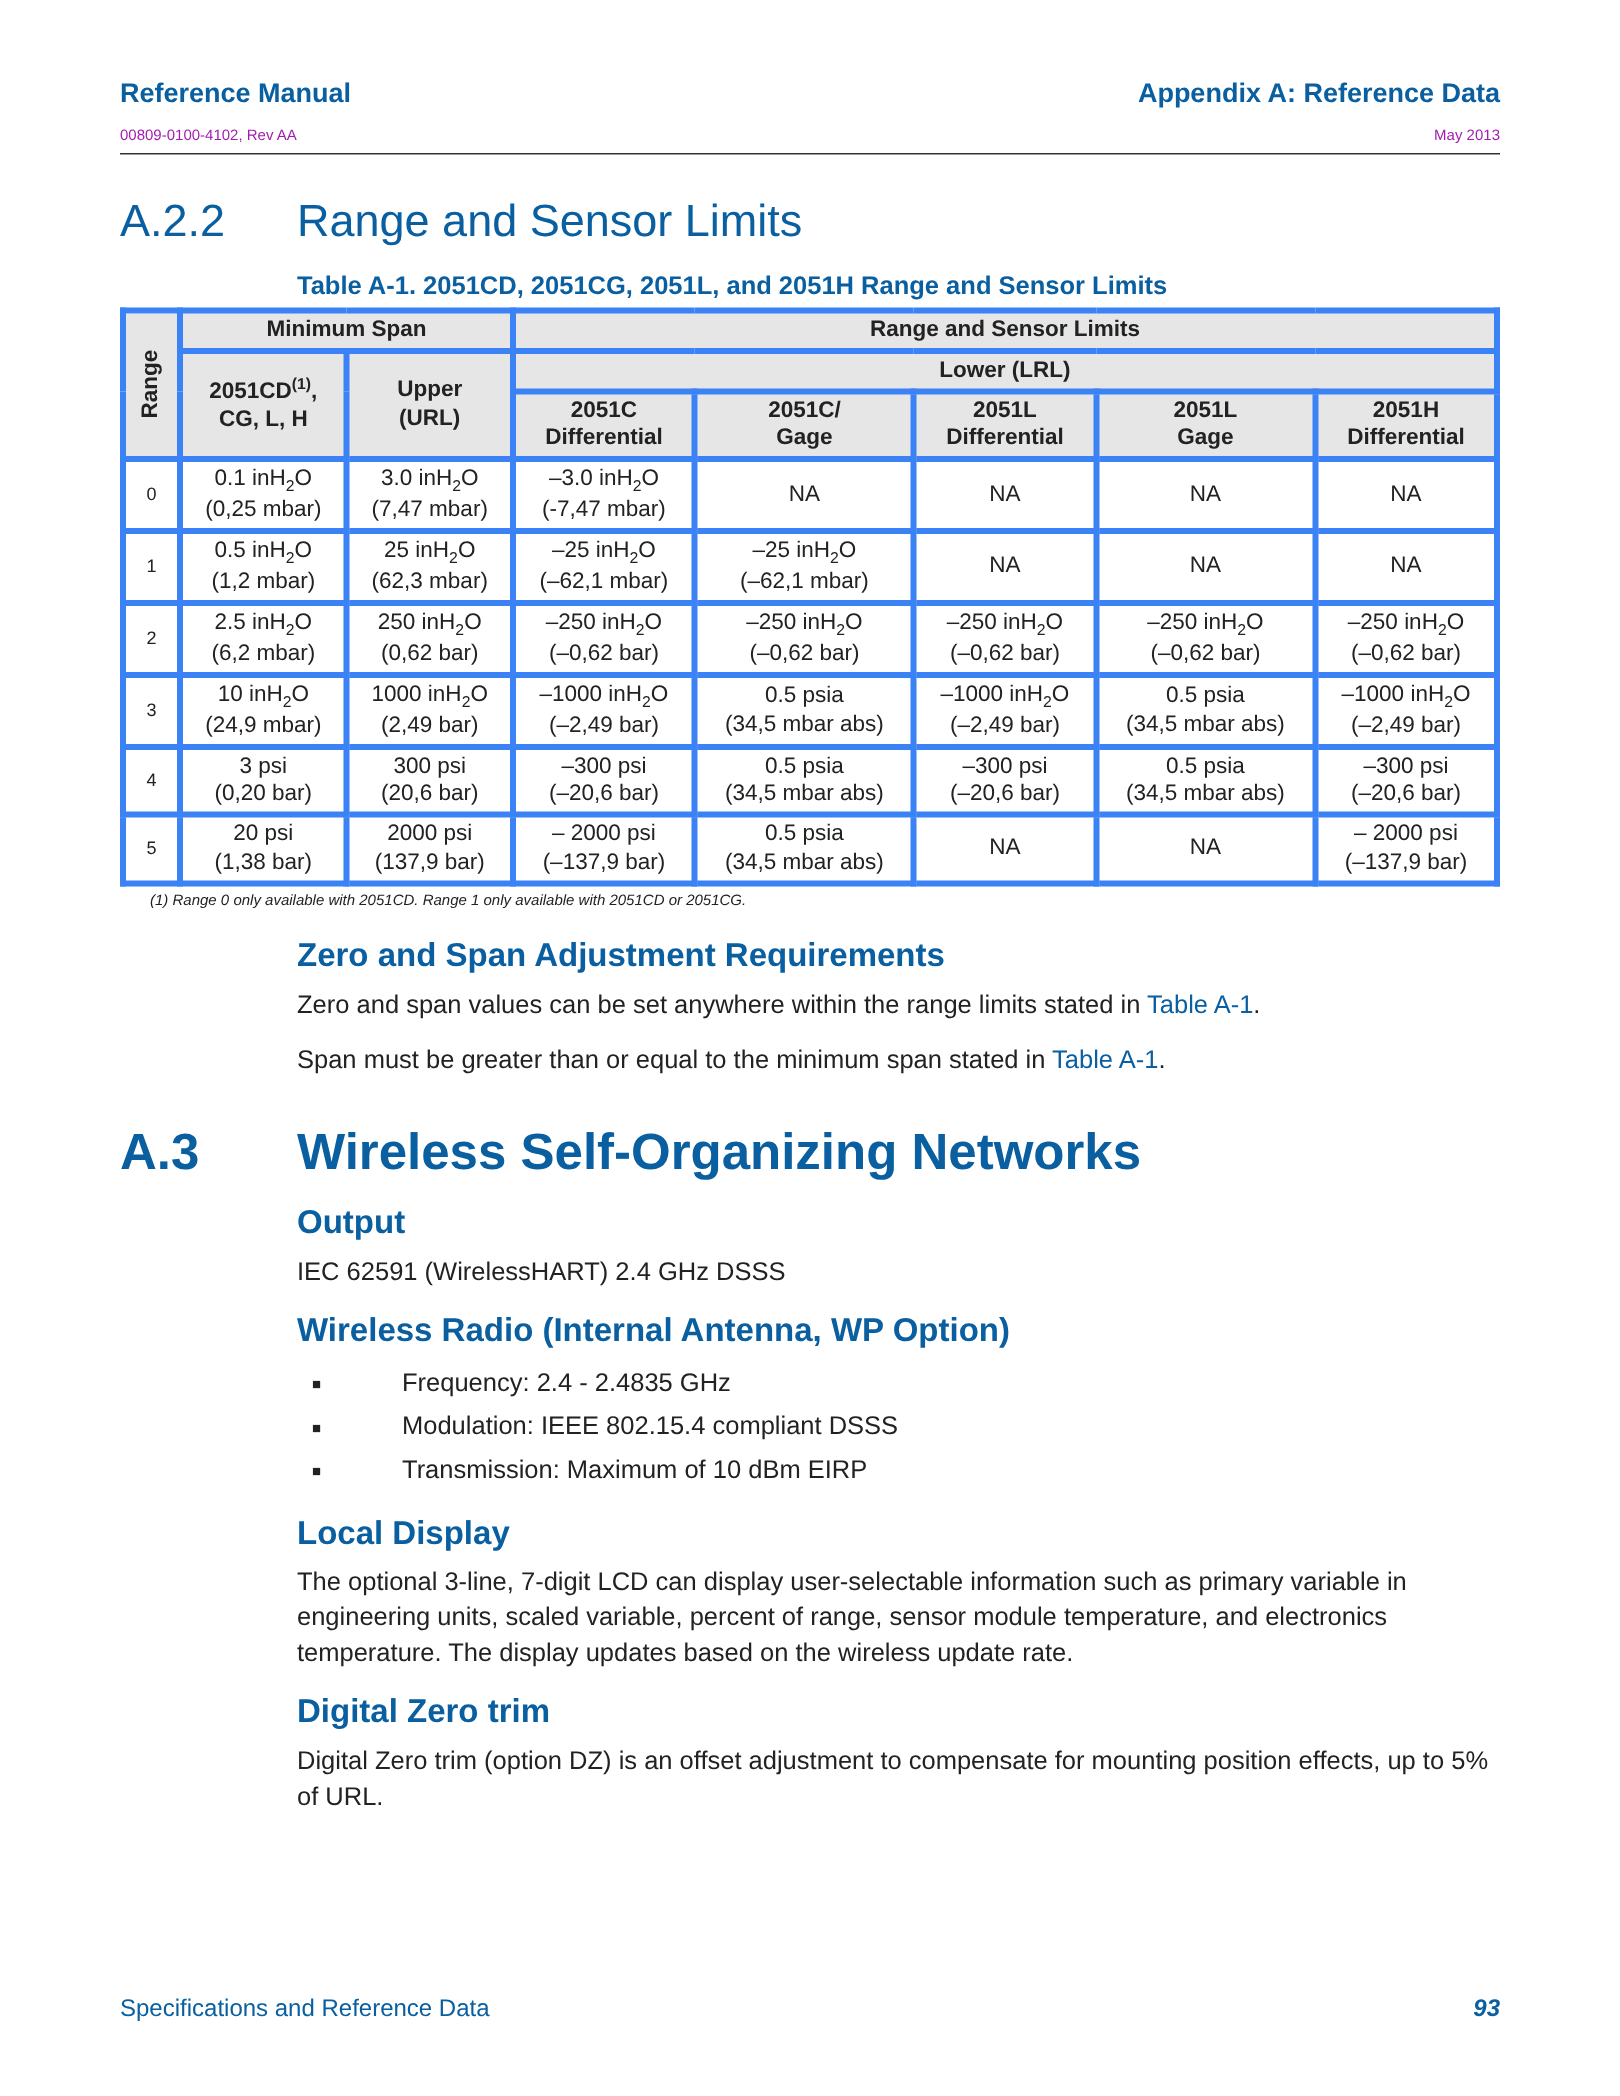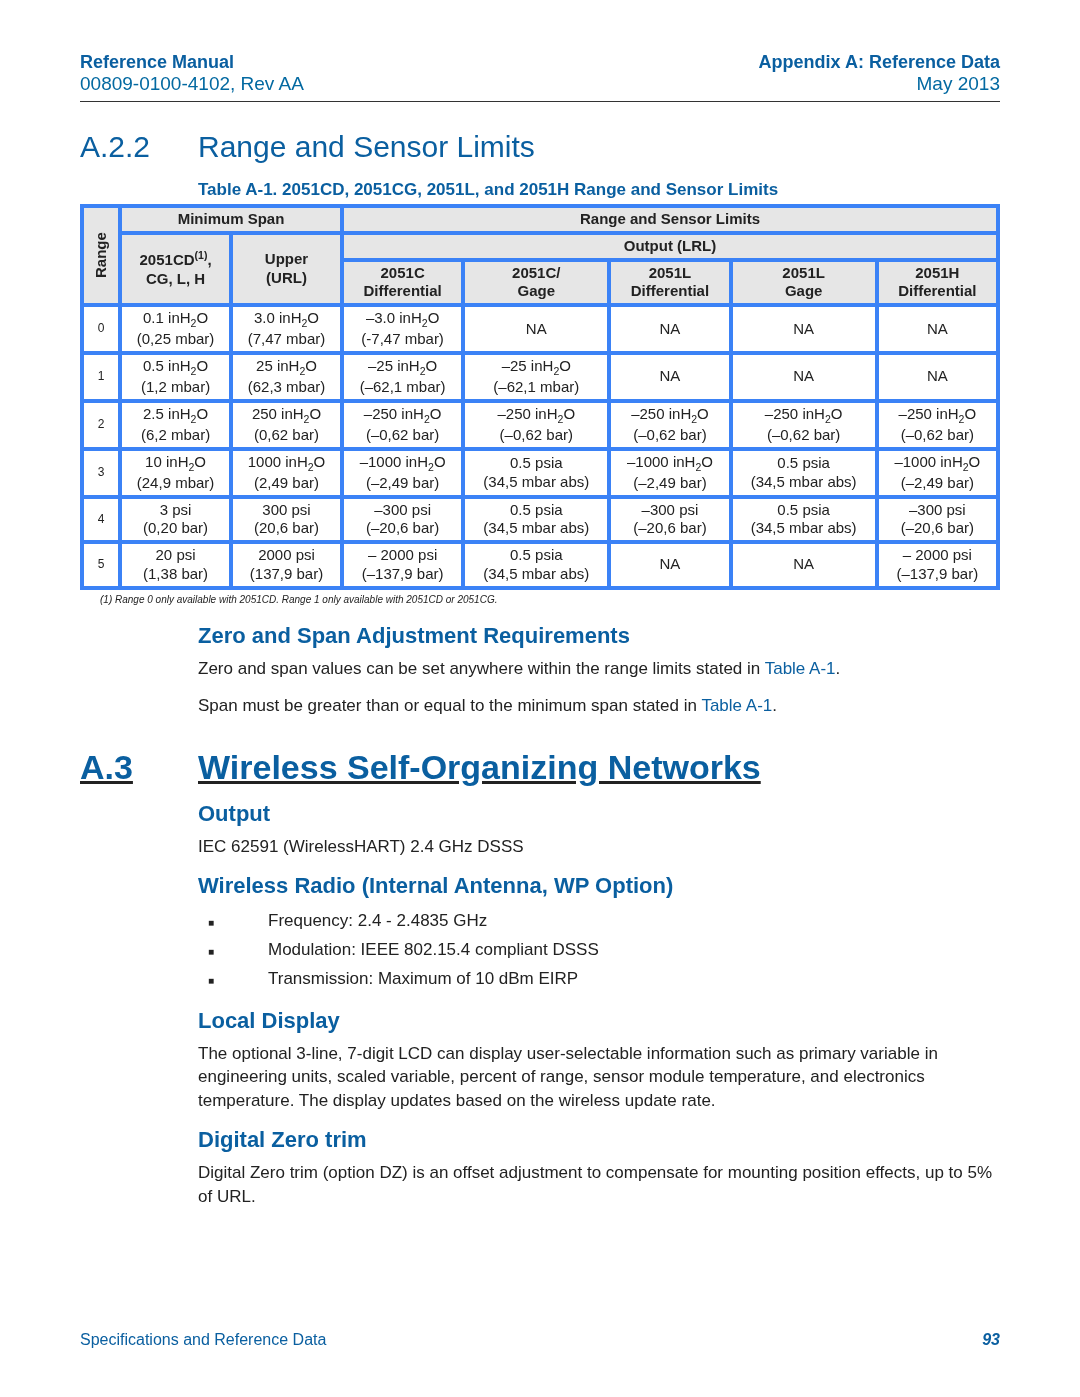--- a/index.html
+++ b/index.html
@@ -24,22 +24,23 @@
     margin-bottom: 28px;
   }
   .header-left { text-align: left; }
   .header-right { text-align: right; }
   .hdr-title {
     color: #0a5fa0;
     font-weight: 600;
     font-size: 18px;
   }
   .hdr-sub {
-    font-size: 19px;
-    color: #0369a1;
+    font-size: 10px;
+    color: #a21caf;
+    margin-top: 12px;
   }
   .sec-num-row {
     display: flex;
     align-items: baseline;
     margin-bottom: 16px;
   }
   .sec-num {
     color: #0a5fa0;
     font-size: 30px;
     font-weight: 400;
@@ -47,21 +48,20 @@
   }
   .sec-title {
     color: #0a5fa0;
     font-size: 30px;
     font-weight: 400;
   }
   .h1-num-row {
     display: flex;
     align-items: baseline;
     margin: 30px 0 6px 0;
-    text-decoration: underline;
   }
   .h1-num {
     color: #0a5fa0;
     font-size: 34px;
     font-weight: 700;
     width: 118px;
   }
   .h1-title {
     color: #0a5fa0;
     font-size: 34px;
@@ -184,21 +184,21 @@
     </tr>
     <tr>
       <th rowspan="2">
         <span>2051CD</span><sup>(1)</sup>,<br>
         <span>CG, L, H</span>
       </th>
       <th rowspan="2">
         <span>Upper</span><br>
         <span>(URL)</span>
       </th>
-      <th colspan="5">Output (LRL)</th>
+      <th colspan="5">Lower (LRL)</th>
     </tr>
     <tr>
       <th><span>2051C</span><br><span>Differential</span></th>
       <th><span>2051C/</span><br><span>Gage</span></th>
       <th><span>2051L</span><br><span>Differential</span></th>
       <th><span>2051L</span><br><span>Gage</span></th>
       <th><span>2051H</span><br><span>Differential</span></th>
     </tr>
     </tbody>
       <tbody id="table-body">

